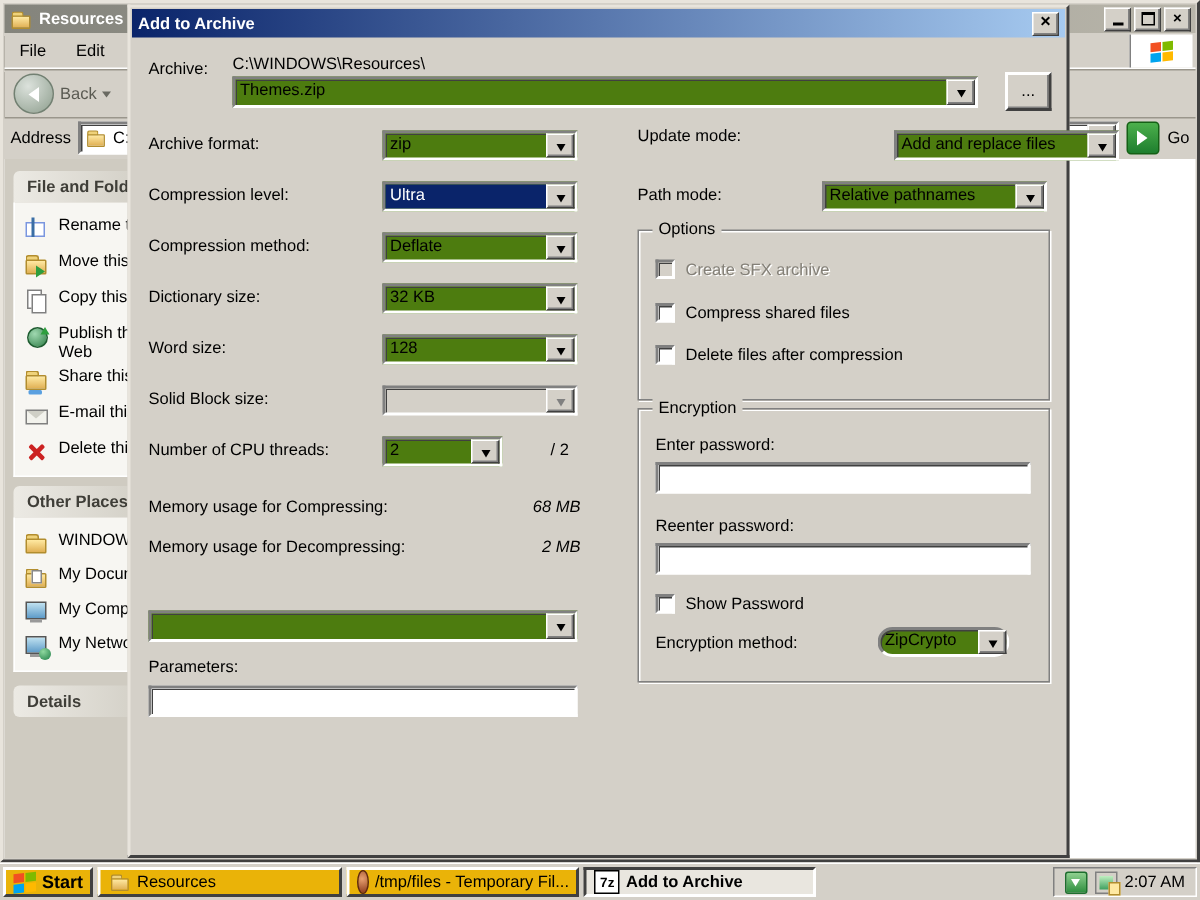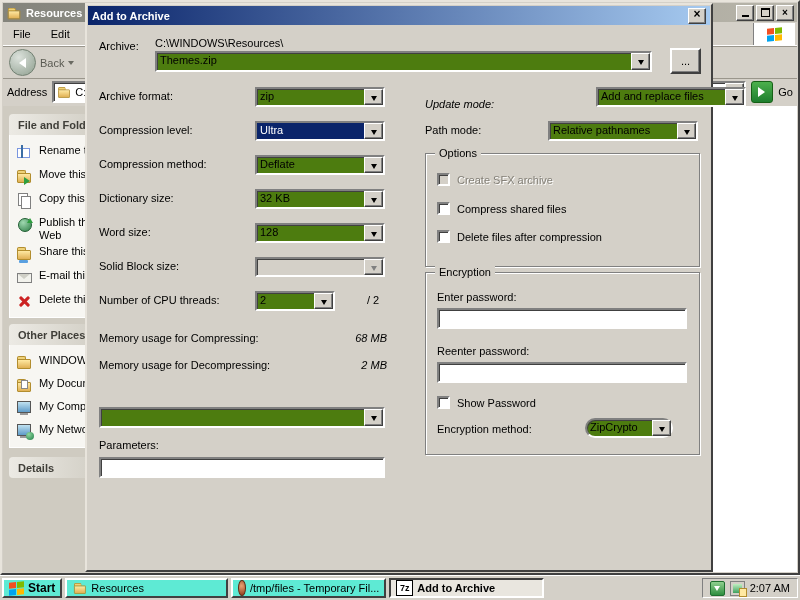--- a/index.html
+++ b/index.html
@@ -128,21 +128,21 @@
   .cb{position:absolute;display:flex;align-items:center;gap:7px;}
   .cbbox{width:13px;height:13px;box-sizing:border-box;background:#FFF;border:2px solid;
     border-color:#808080 #FFF #FFF #808080;box-shadow:inset 1px 1px 0 #404040;flex:0 0 13px;}
   .cb.dis .cbbox{background:#D4D0C8;}
   .cb.dis .cb-lbl{color:#848078;text-shadow:1px 1px 0 #fff;}
   .memval{position:absolute;width:85px;text-align:right;font-style:italic;}
 
   
   .taskbar{position:absolute;left:0;bottom:0;width:800px;height:25px;background:#D4D0C8;
     border-top:1px solid #FFF;box-sizing:border-box;display:flex;align-items:center;gap:3px;padding:0 2px;}
-  .tbtn{height:20px;box-sizing:border-box;background:#5eead4;border:2px solid;
+  .tbtn{height:20px;box-sizing:border-box;background:#eab308;border:2px solid;
     border-color:#FFF #404040 #404040 #FFF;display:flex;align-items:center;gap:4px;padding:0 5px;
     white-space:nowrap;overflow:hidden;}
   .tbtn.active{border-color:#404040 #FFF #FFF #404040;background:#E9E6DF;font-weight:bold;}
   .start-b{font-weight:bold;font-size:12px;}
   .tray{margin-left:auto;height:20px;box-sizing:border-box;border:1px solid;
     border-color:#808080 #FFF #FFF #808080;display:flex;align-items:center;gap:5px;padding:0 7px;}
 </style>
 </head>
 <body>
 
@@ -365,21 +365,21 @@
     <div class="combo" style="left:12px;top:402px;width:286px;height:21px;">
       <span class="txt"></span>
       <span class="combo-btn">
           <span class="tri-dn"></span>
         </span>
     </div>
 
     <span class="lbl" style="left:12px;top:434px;">Parameters:</span>
     <input class="inp" style="left: 12px; top: 452px; width: 286px;">
 
-    <span class="lbl" style="left:338px;top:93px;font-style:italic;">Update mode:</span>
+    <span class="lbl" style="left:338px;top:80px;">Update mode:</span>
     <div class="combo" style="left:461px;top:82px;width:150px;margin-left:48px;">
       <span class="txt">Add and replace files</span>
       <span class="combo-btn">
           <span class="tri-dn"></span>
         </span>
     </div>
 
     <span class="lbl" style="left:338px;top:119px;">Path mode:</span>
     <div class="combo" style="left:461px;top:116px;width:150px;">
       <span class="txt">Relative pathnames</span>

